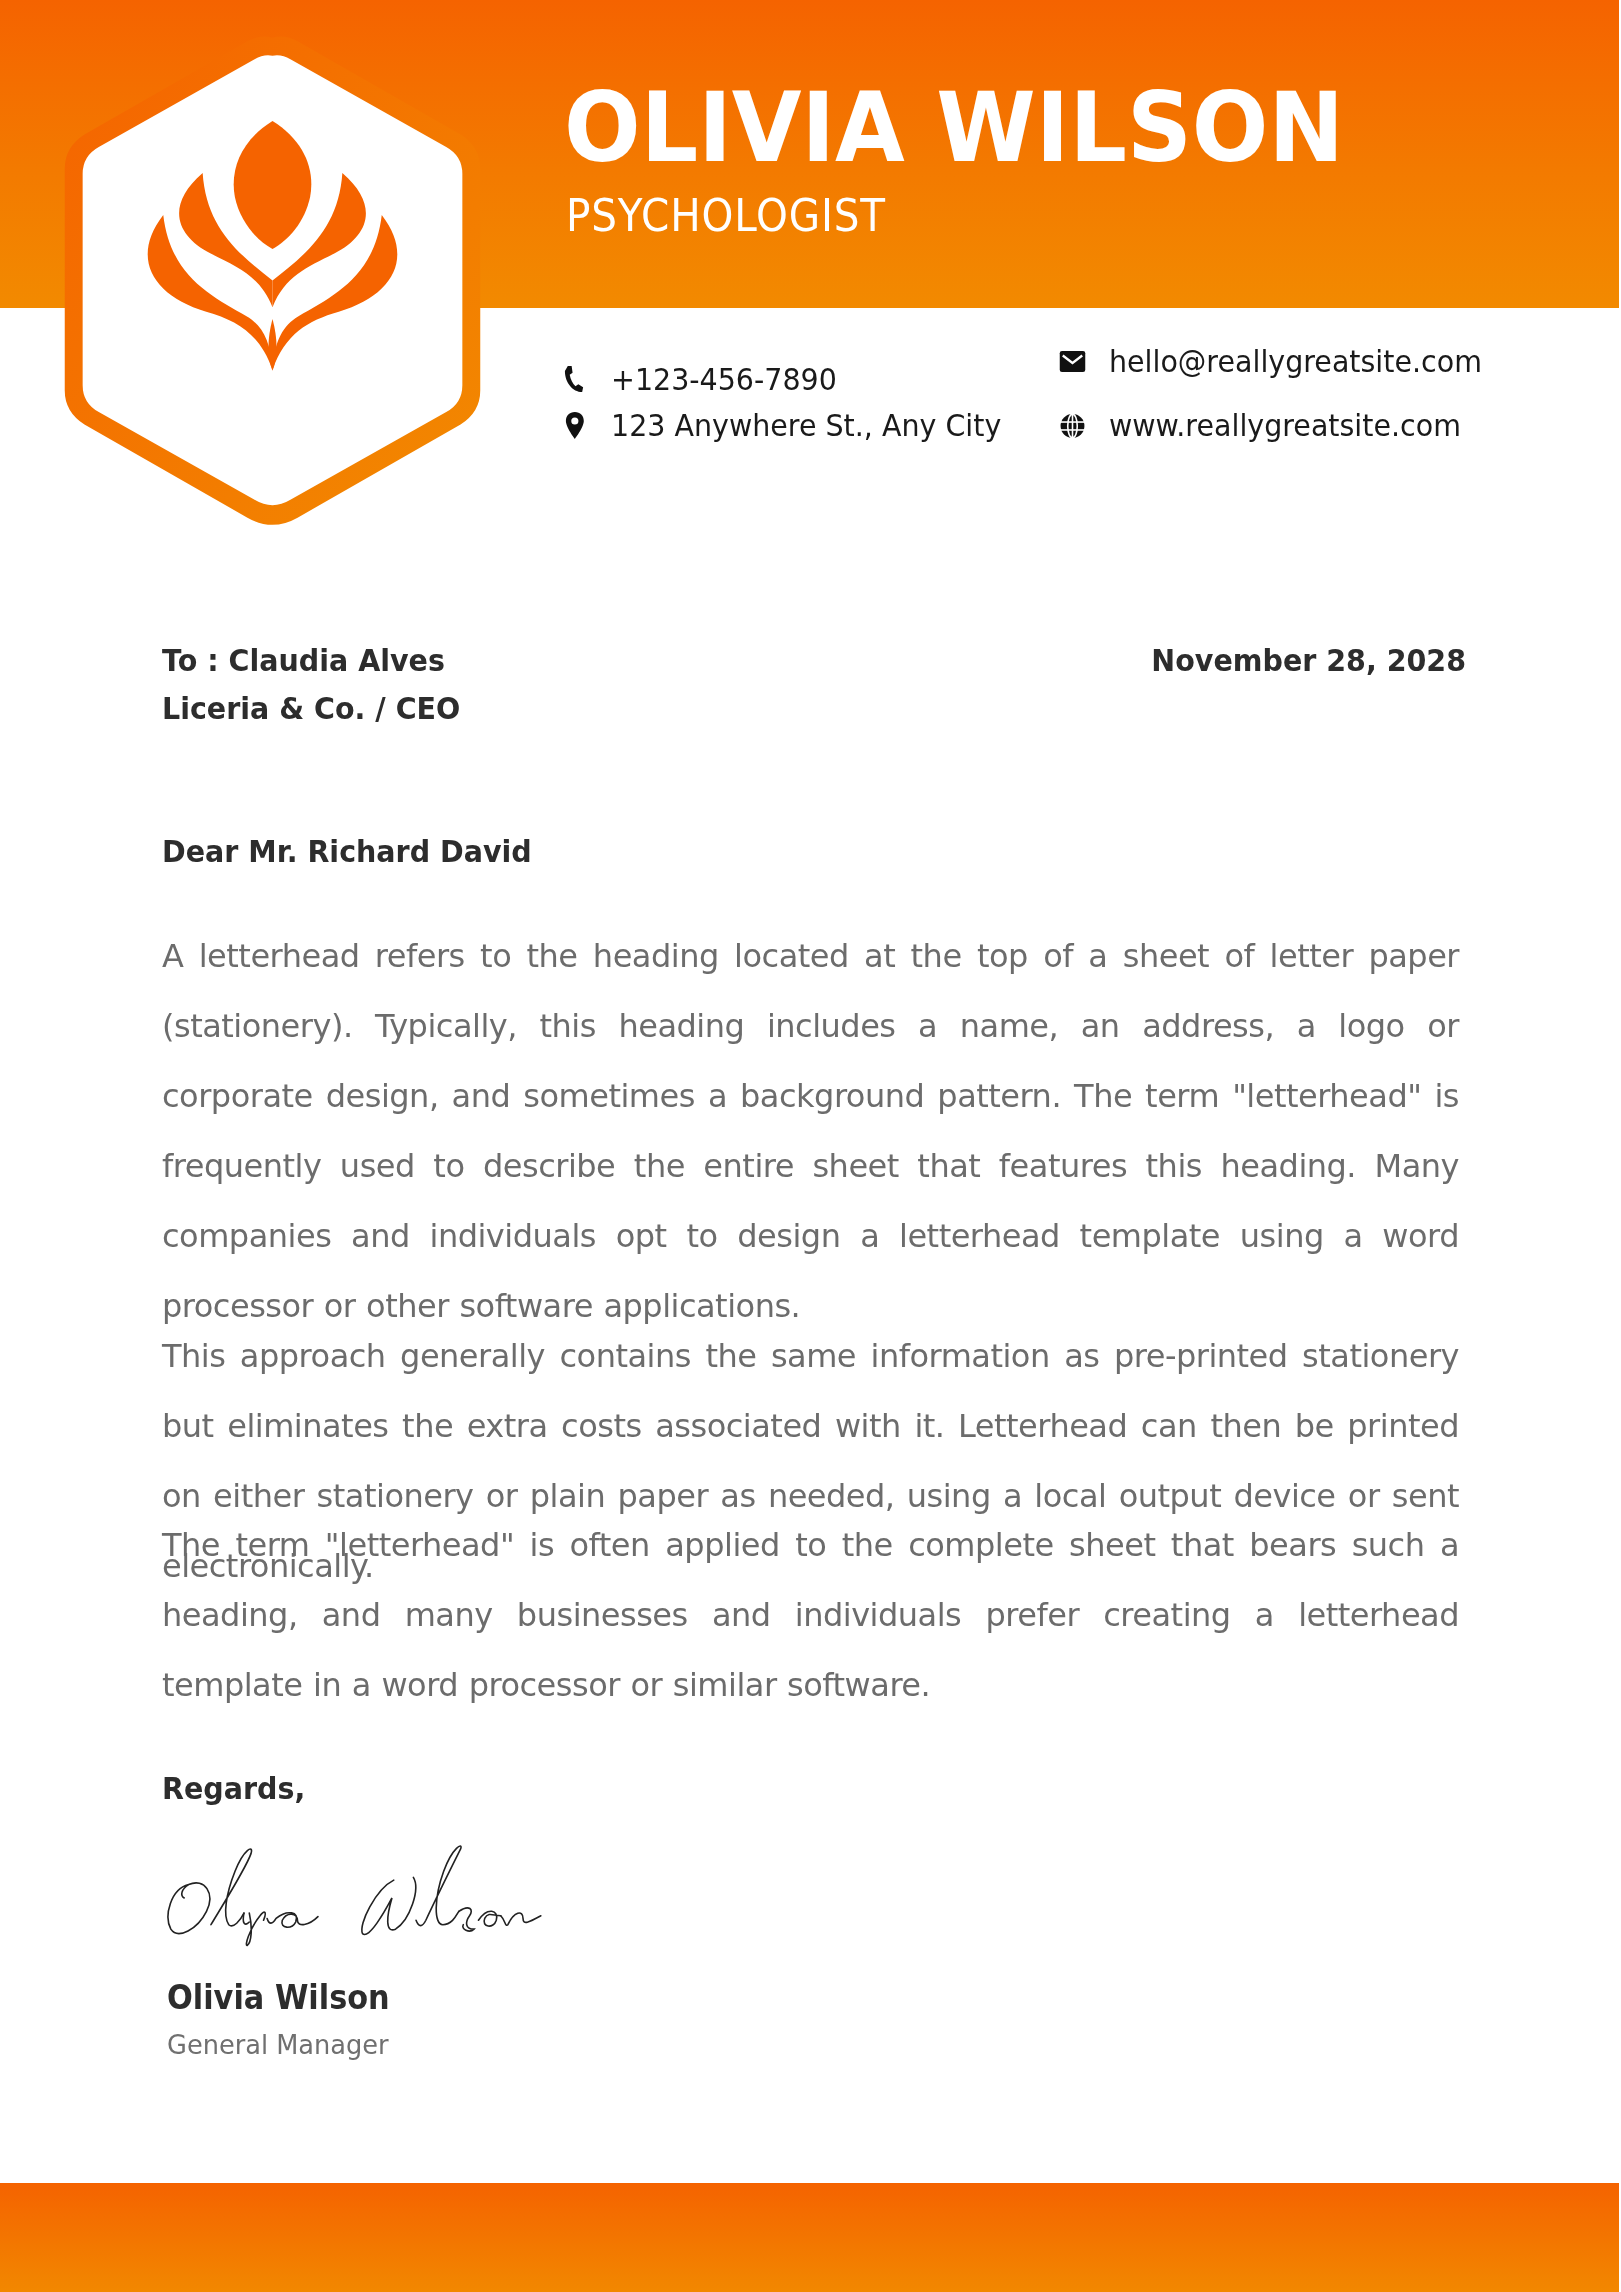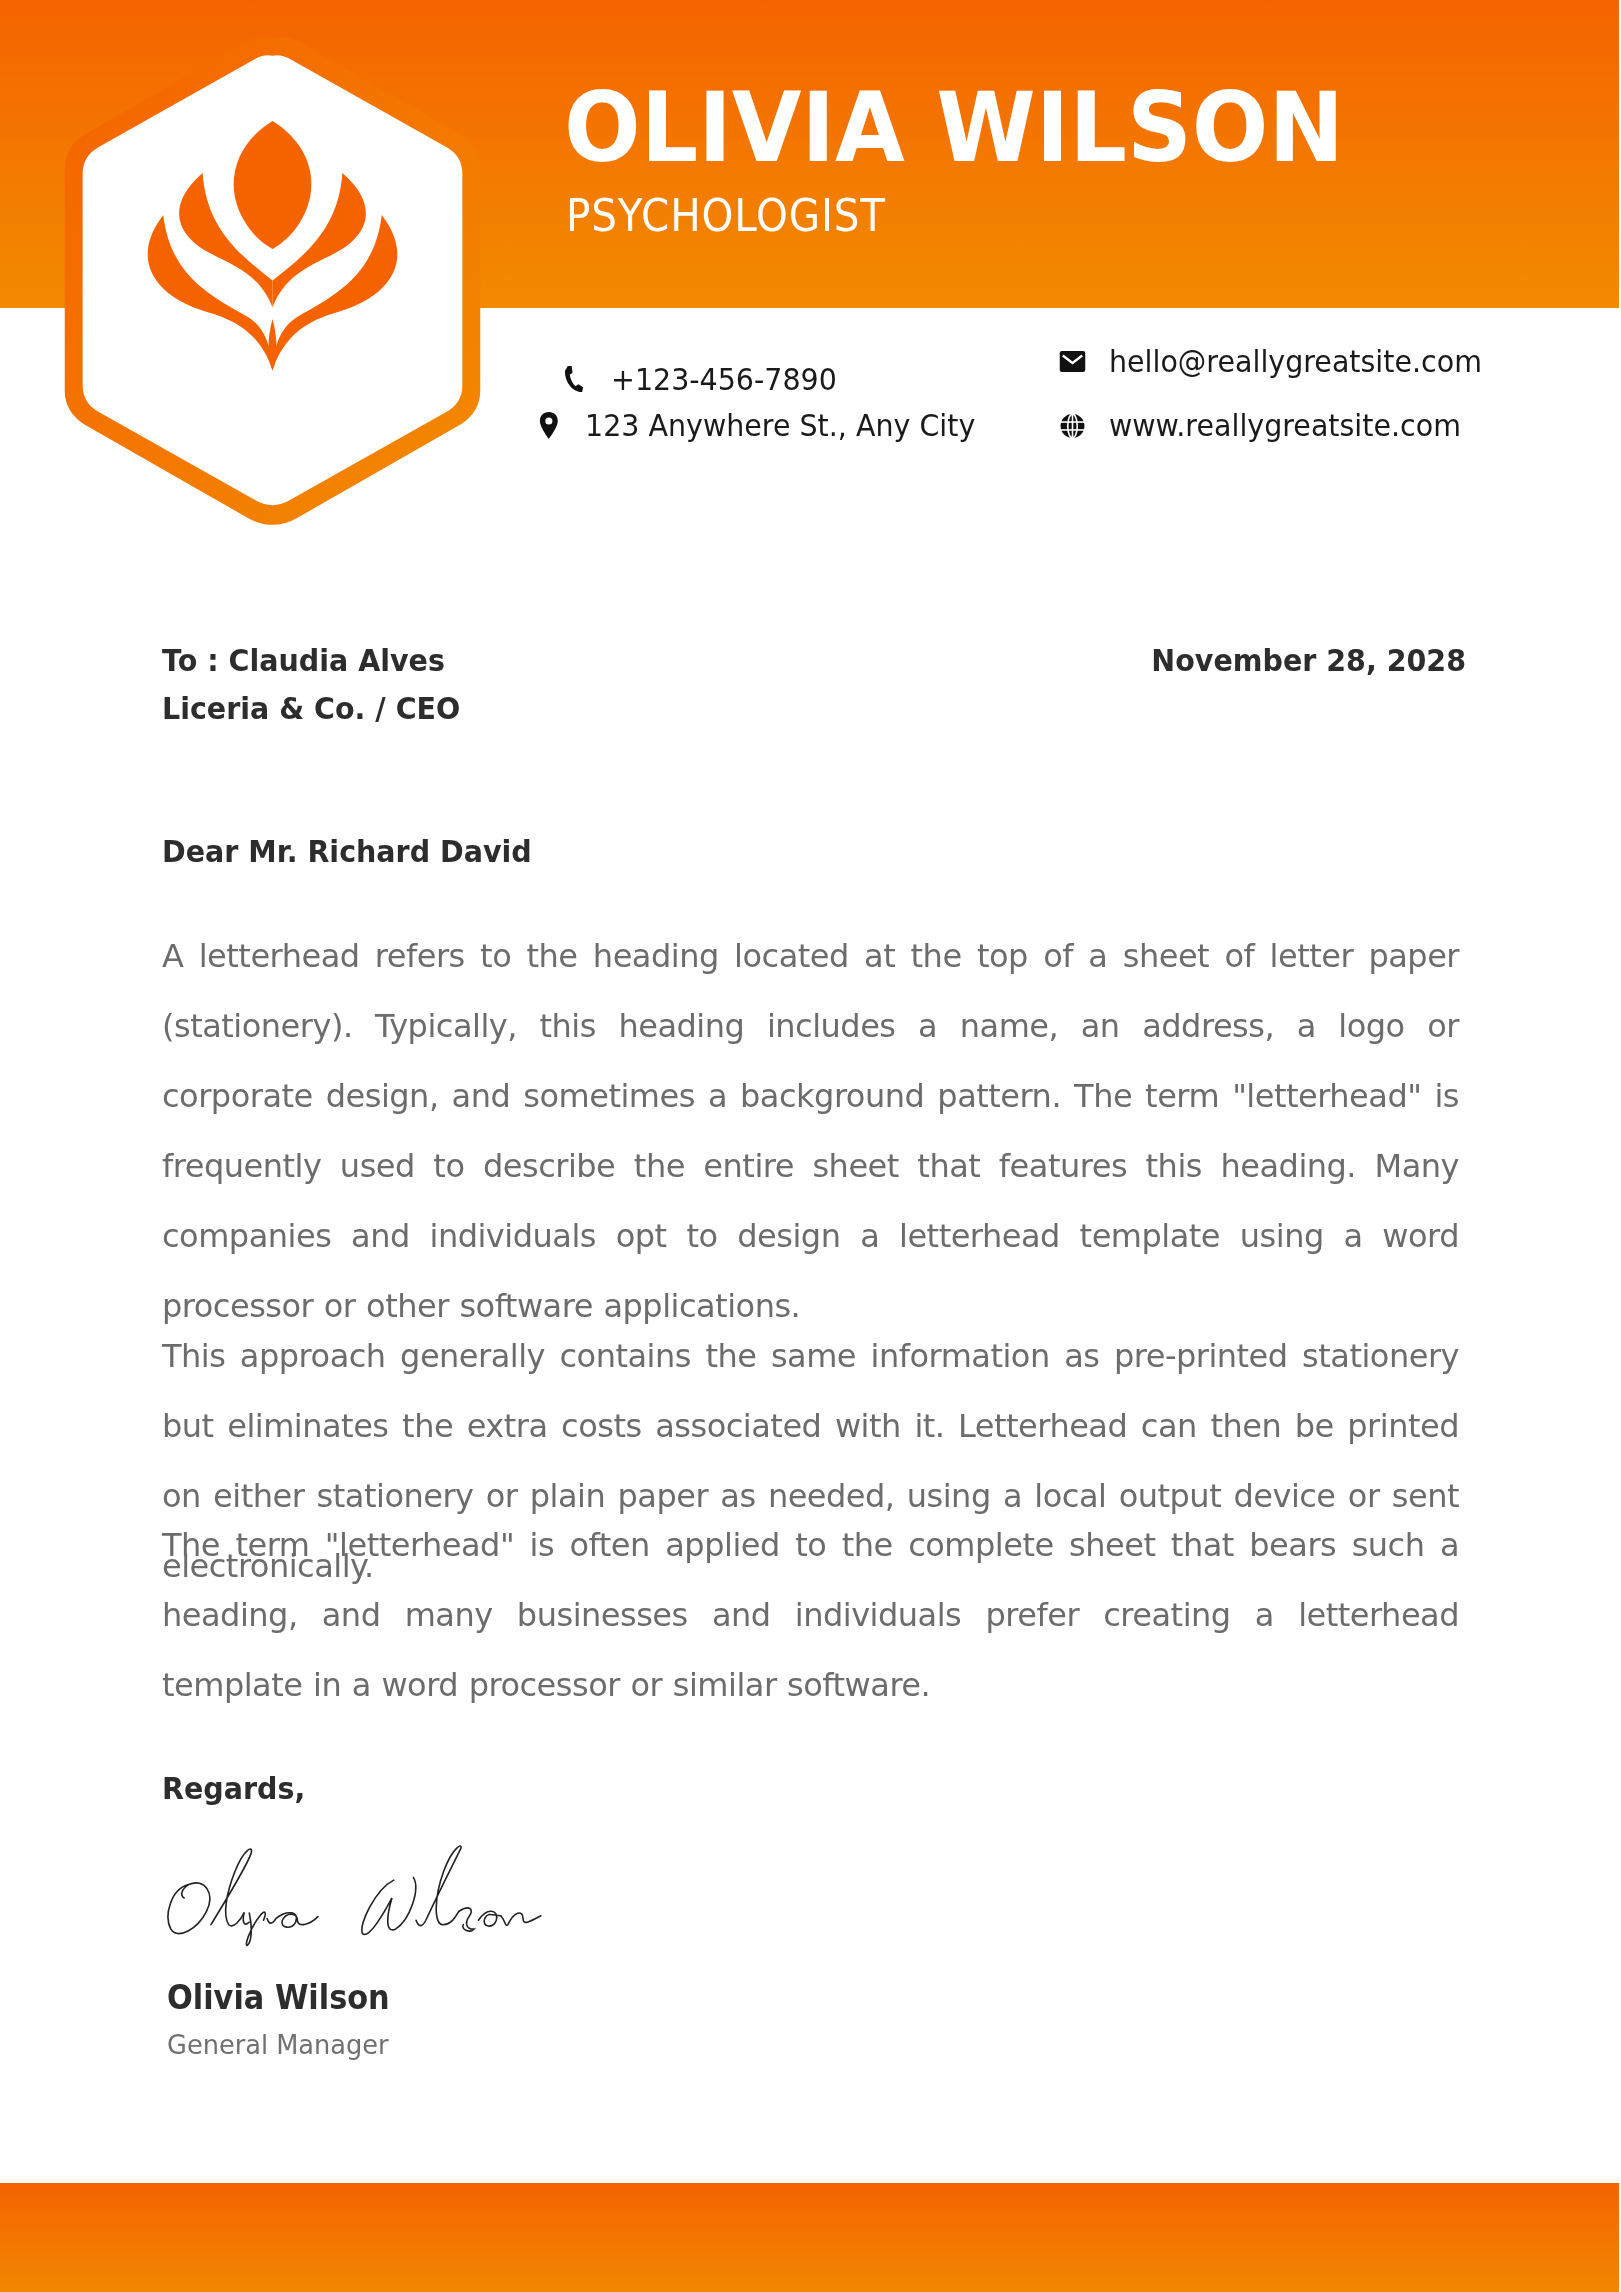--- a/index.html
+++ b/index.html
@@ -33,21 +33,21 @@
       font-family: "DejaVu Sans", sans-serif;
       transform: scaleX(0.9); transform-origin: left top;
     }
     .contact {
       position: absolute; display: flex; align-items: center; white-space: nowrap;
       font-family: "DejaVu Sans", sans-serif; font-size: 30px; color: #1a1a1a;
     }
     .contact .ic { width: 27px; height: 32px; margin-right: 23px; display: inline-flex; align-items: center; justify-content: center; }
     .contact .txt { transform: scaleX(0.95); transform-origin: left center; display: inline-block; }
     .c-phone { left: 561px; top: 341px; margin-top: 21px; }
-    .c-addr  { left: 535px; top: 408px; }
+    .c-addr  { left: 561px; top: 408px; }
     .c-email { left: 1059px; top: 344px; }
     .c-web   { left: 1059px; top: 408px; text-align: right; }
 
     .bold-dark {
       position: absolute; color: #2d2d2d; font-weight: 700; font-size: 31px;
       font-family: "DejaVu Sans", sans-serif; white-space: nowrap; line-height: 1;
       transform: scaleX(0.92); transform-origin: left top;
     }
     .to-line  { left: 162px; top: 645px; }
     .co-line  { left: 162px; top: 693px; }

